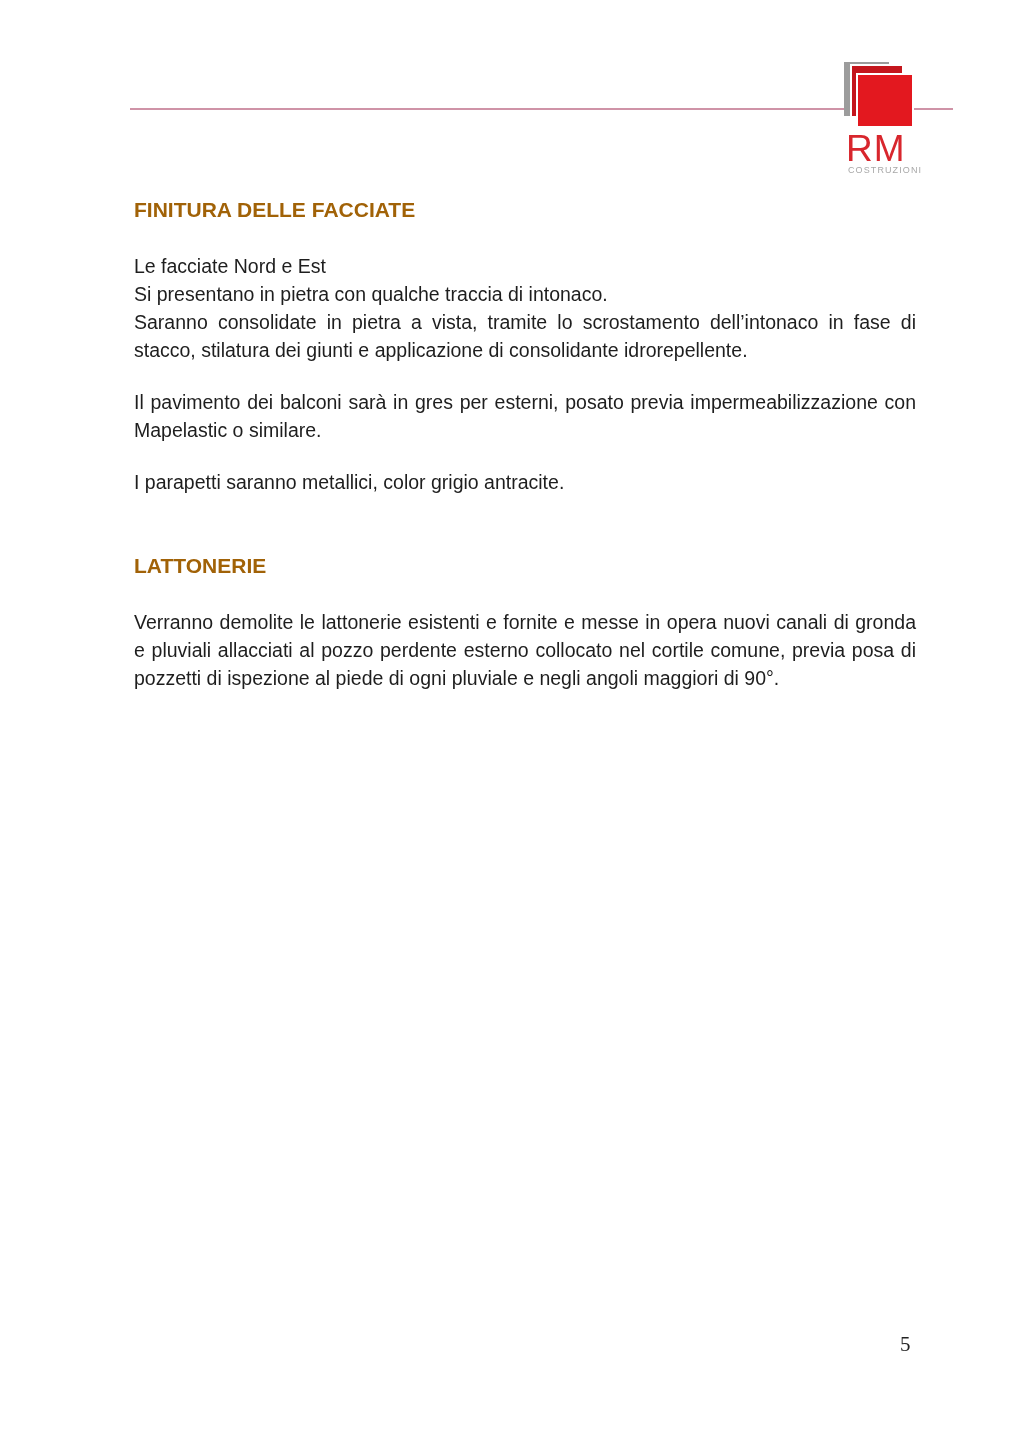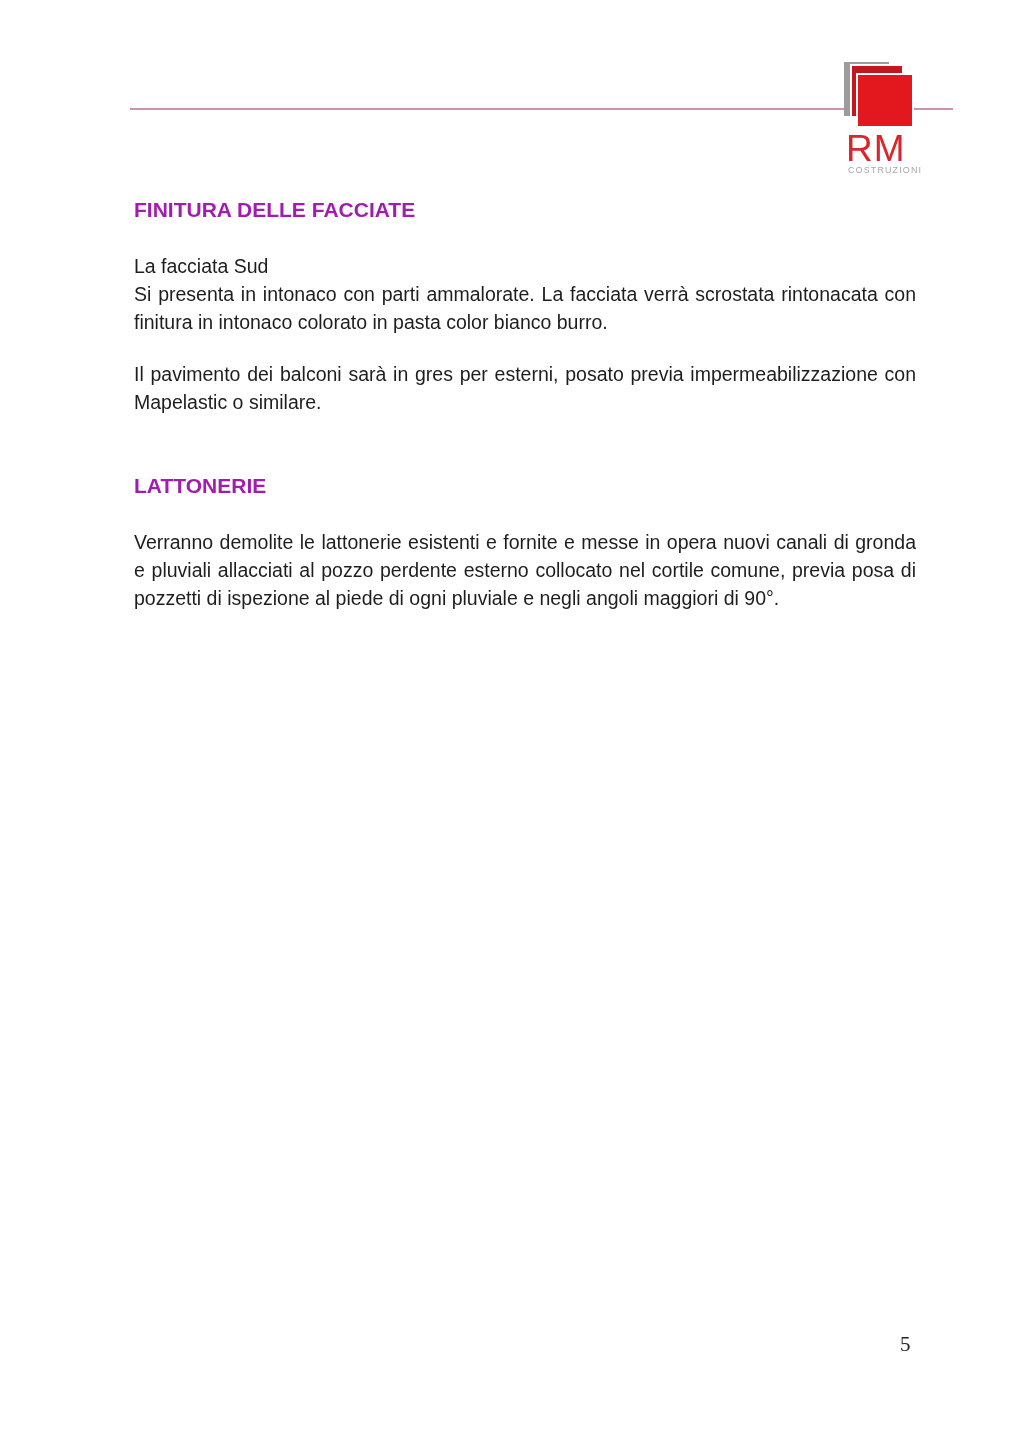--- a/index.html
+++ b/index.html
@@ -62,21 +62,21 @@
     top: 196px;
     width: 782px;
     font-size: 19.5px;
     line-height: 28px;
     color: #1e1e1e;
   }
   .heading {
     font-size: 21px;
     line-height: 28px;
     font-weight: bold;
-    color: #a21caf;
+    color: #a16207;
     margin: 56px 0 28px 0;
   }
   .heading.first { margin-top: 0; }
   .para {
     margin: 0 0 24px 0;
     text-align: justify;
     white-space: pre-line;
   }
 
   .page-number {
@@ -99,24 +99,26 @@
     <div class="sq sq-gray"></div>
     <div class="sq sq-mid"></div>
     <div class="sq sq-front"></div>
     <div class="logo-wordmark">RM</div>
     <div class="logo-subtitle">COSTRUZIONI</div>
   </div>
 
   <div class="content">
 
     <div class="heading first">FINITURA DELLE FACCIATE</div>
-    <p class="para">La facciata Sud
-Si presenta in intonaco con parti ammalorate. La facciata verrà scrostata rintonacata con finitura in intonaco colorato in pasta color bianco burro.</p>
+    <p class="para">Le facciate Nord e Est
+Si presentano in pietra con qualche traccia di intonaco.
+Saranno consolidate in pietra a vista, tramite lo scrostamento dell’intonaco in fase di stacco, stilatura dei giunti e applicazione di consolidante idrorepellente.</p>
 
     <p class="para">Il pavimento dei balconi sarà in gres per esterni, posato previa impermeabilizzazione con Mapelastic o similare.</p>
+    <p class="para">I parapetti saranno metallici, color grigio antracite.</p>
 
     <div class="heading">LATTONERIE</div>
     <p class="para">Verranno demolite le lattonerie esistenti e fornite e messe in opera nuovi canali di gronda e pluviali allacciati al pozzo perdente esterno collocato nel cortile comune, previa posa di pozzetti di ispezione al piede di ogni pluviale e negli angoli maggiori di 90°.</p>
 
   </div>
 
   <div class="page-number">5</div>
 
 </div>
 

